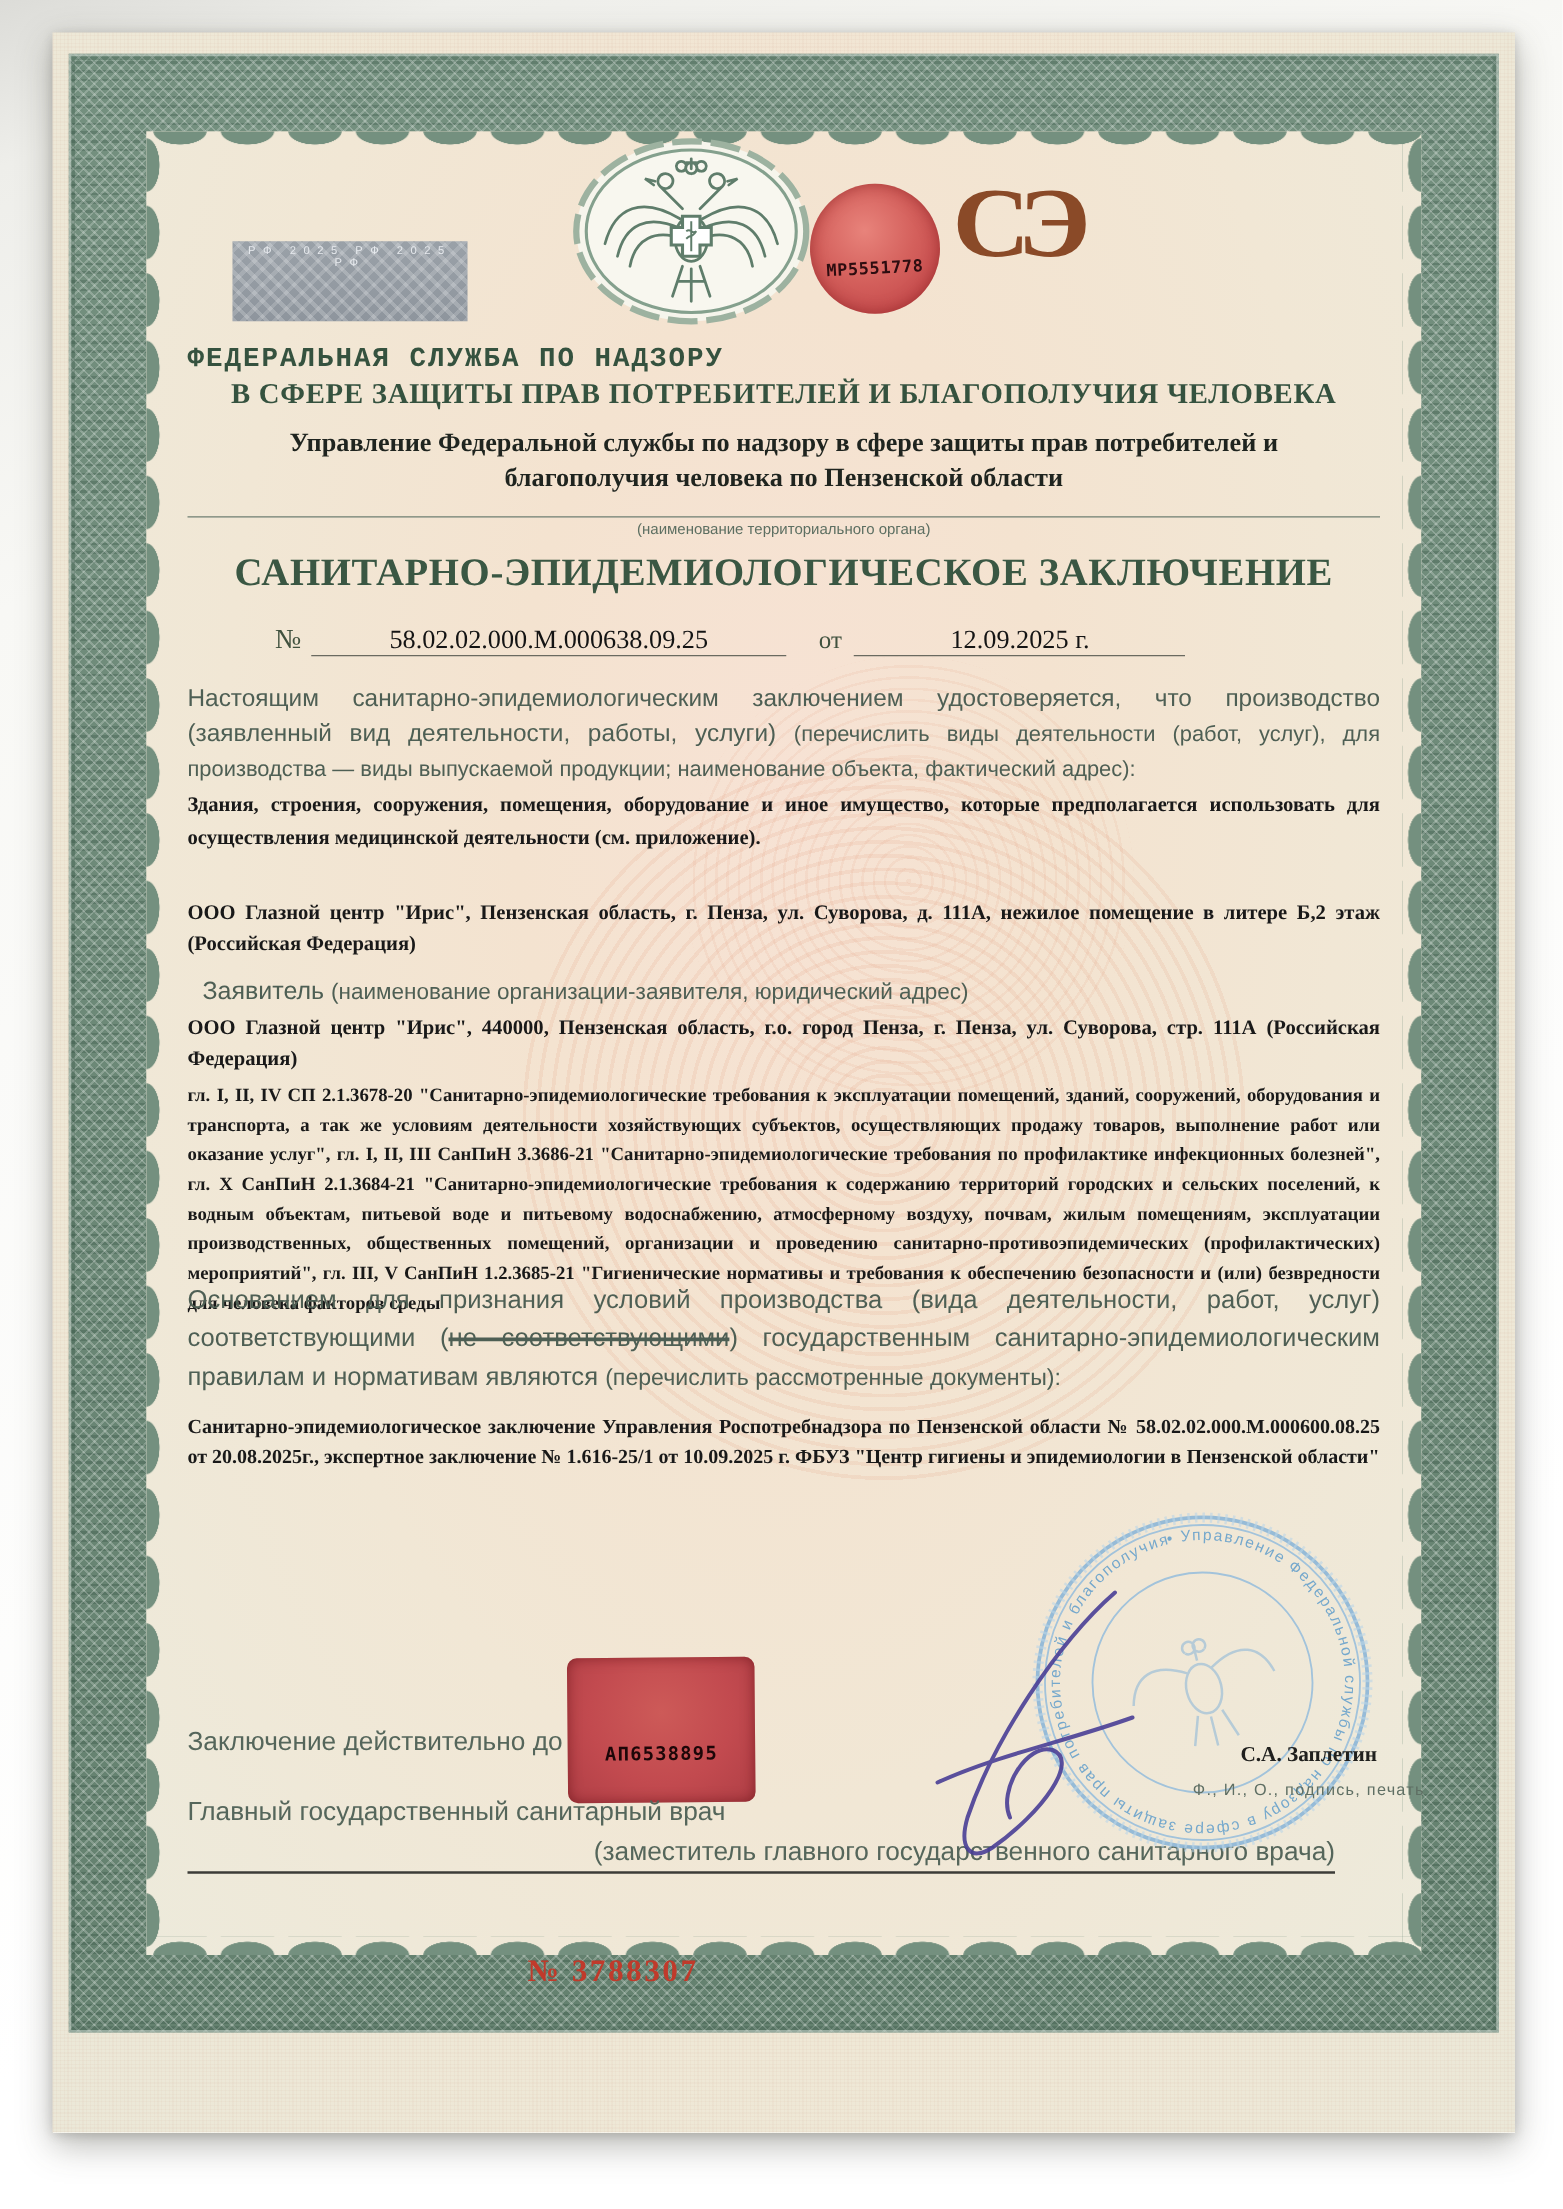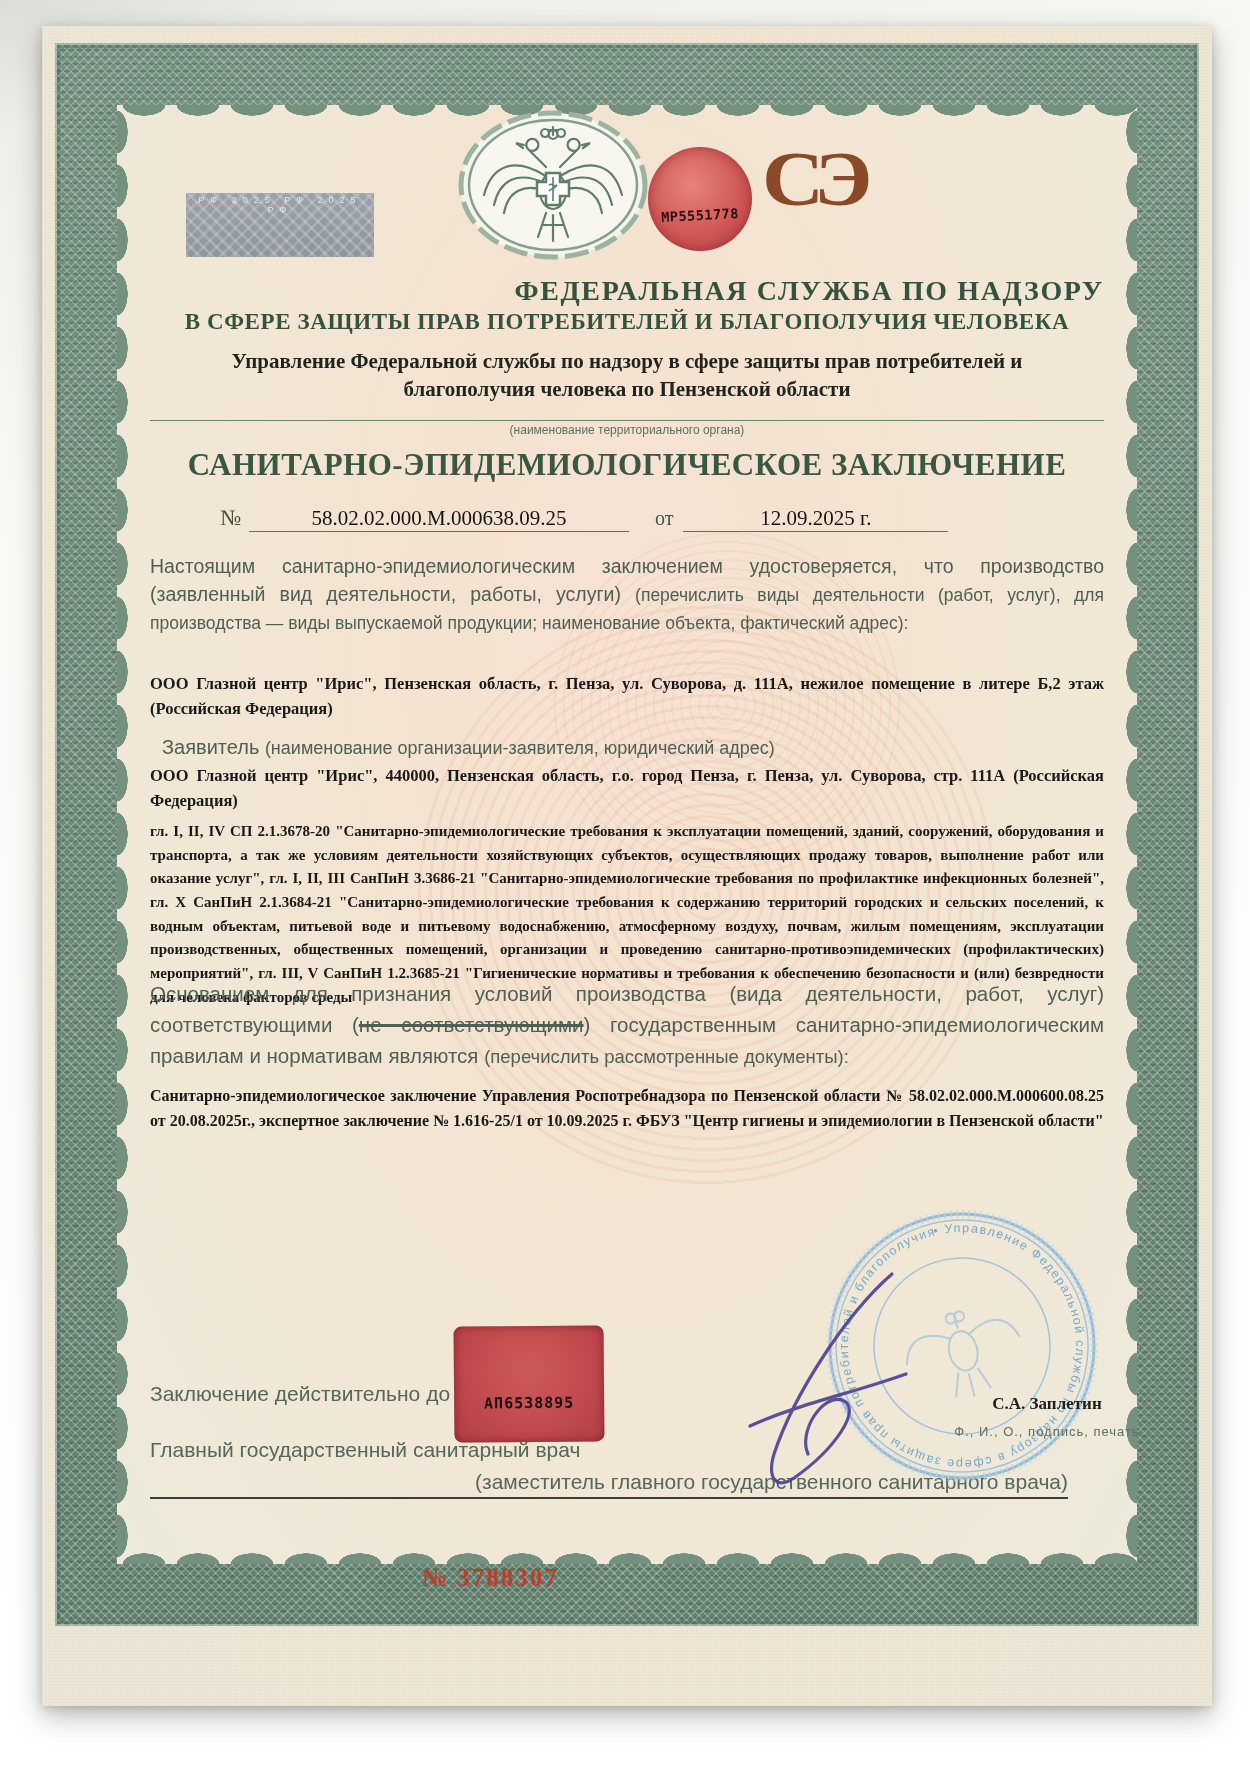--- a/index.html
+++ b/index.html
@@ -82,21 +82,21 @@
   .red-seal .num{
     position:absolute;left:0;right:0;top:60px;text-align:center;
     font-family:"DejaVu Sans Mono",monospace;font-size:13.5px;font-weight:bold;color:#2e0d10;
     transform:rotate(-3deg);letter-spacing:.5px;
   }
   .se-logo{
     position:absolute;left:612px;top:26px;font-family:"Liberation Serif",serif;
     font-size:86px;font-weight:bold;color:#8a4a28;letter-spacing:-10px;line-height:1;
     transform:scaleY(.92);
   }
-  .h1{margin:8px 0 0;text-align:right;font-size:28px;font-weight:bold;color:#35523f;letter-spacing:1.6px;}
+  .h1{margin:8px 0 0;text-align:left;font-size:22px;font-weight:bold;color:#35523f;letter-spacing:1.6px;font-family:Liberation Mono, monospace;}
   .h2{margin:2px 0 0;text-align:center;font-size:23px;font-weight:bold;color:#35523f;letter-spacing:.6px;}
   .territorial{margin:12px 30px 0;text-align:center;font-size:21px;font-weight:bold;color:#1f241f;line-height:1.35;}
   .rule{margin:16px 0 0;border-bottom:1.5px solid #6f7f72;height:0;}
   .rule-caption{margin:2px 0 0;text-align:center;font-size:12px;color:#5d6f62;font-family:"Liberation Sans",sans-serif;}
   .doc-title{margin:10px 0 0;text-align:center;font-size:31px;font-weight:bold;color:#3a5743;letter-spacing:.5px;}
   .numrow{margin:22px 0 0 70px;font-size:21px;color:#23301f;display:flex;align-items:baseline;}
   .numrow .lbl{color:#41523f;font-size:22px;}
   .numrow .uval{display:inline-block;border-bottom:1.5px solid #6a6a60;text-align:center;font-weight:normal;color:#141414;}
   .numrow .v1{min-width:380px;margin-left:8px;}
   .numrow .from{margin-left:26px;color:#41523f;font-size:20px;}
@@ -206,20 +206,21 @@
         <span class="lbl">№</span>
         <span class="uval v1">58.02.02.000.М.000638.09.25</span>
         <span class="from">от</span>
         <span class="uval v2">12.09.2025 г.</span>
       </div>
 
       <div class="green-par intro">
         <span>Настоящим санитарно-эпидемиологическим заключением удостоверяется, что производство (заявленный вид деятельности, работы, услуги) </span><span class="cap">(перечислить виды деятельности (работ, услуг), для производства — виды выпускаемой продукции; наименование объекта, фактический адрес):</span>
       </div>
 
+      <div class="bold-par obj-desc">Здания, строения, сооружения, помещения, оборудование и иное имущество, которые предполагается использовать для осуществления медицинской деятельности (см. приложение).</div>
       <div class="bold-par obj-addr">ООО Глазной центр "Ирис", Пензенская область, г. Пенза, ул. Суворова, д. 111А, нежилое помещение в литере Б,2 этаж (Российская Федерация)</div>
 
       <div class="applicant-line">
         <span>Заявитель </span><span class="cap">(наименование организации-заявителя, юридический адрес)</span>
       </div>
       <div class="bold-par applicant-val">ООО Глазной центр "Ирис", 440000, Пензенская область, г.о. город Пенза, г. Пенза, ул. Суворова, стр. 111А (Российская Федерация)</div>
 
 
       <div class="bold-par regs">гл. I, II, IV СП 2.1.3678-20 "Санитарно-эпидемиологические требования к эксплуатации помещений, зданий, сооружений, оборудования и транспорта, а так же условиям деятельности хозяйствующих субъектов, осуществляющих продажу товаров, выполнение работ или оказание услуг", гл. I, II, III СанПиН 3.3686-21 "Санитарно-эпидемиологические требования по профилактике инфекционных болезней", гл. X СанПиН 2.1.3684-21 "Санитарно-эпидемиологические требования к содержанию территорий городских и сельских поселений, к водным объектам, питьевой воде и питьевому водоснабжению, атмосферному воздуху, почвам, жилым помещениям, эксплуатации производственных, общественных помещений, организации и проведению санитарно-противоэпидемических (профилактических) мероприятий", гл. III, V СанПиН 1.2.3685-21 "Гигиенические нормативы и требования к обеспечению безопасности и (или) безвредности для человека факторов среды</div>
 

